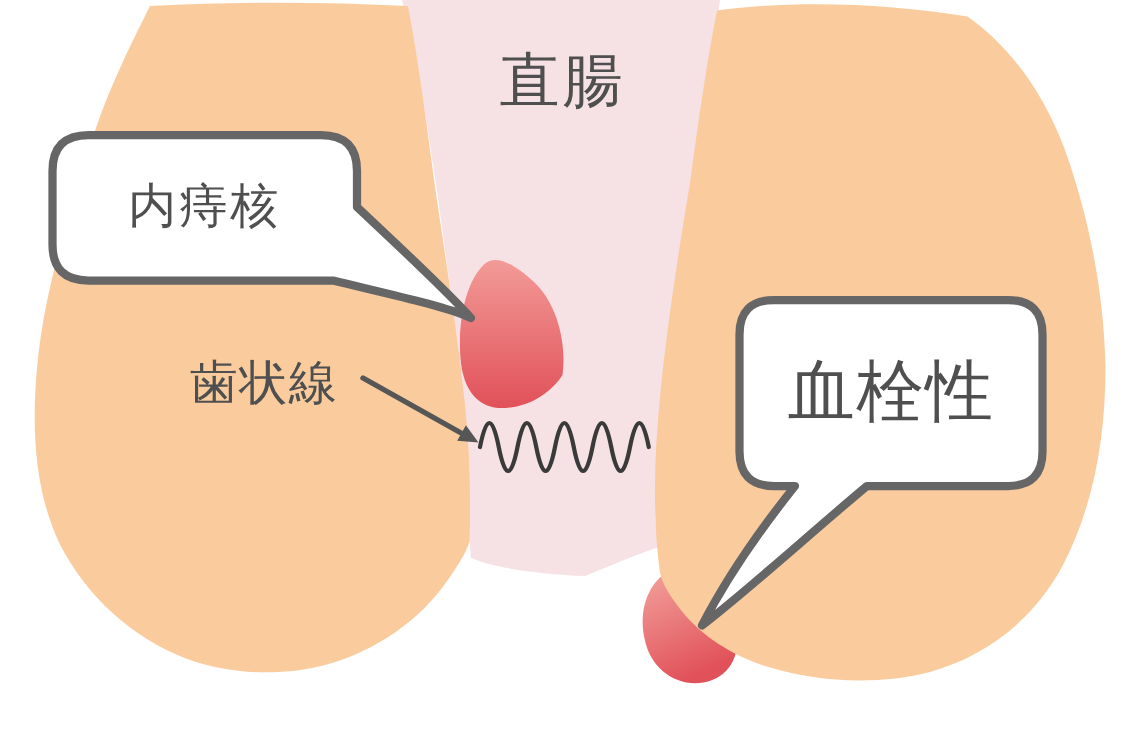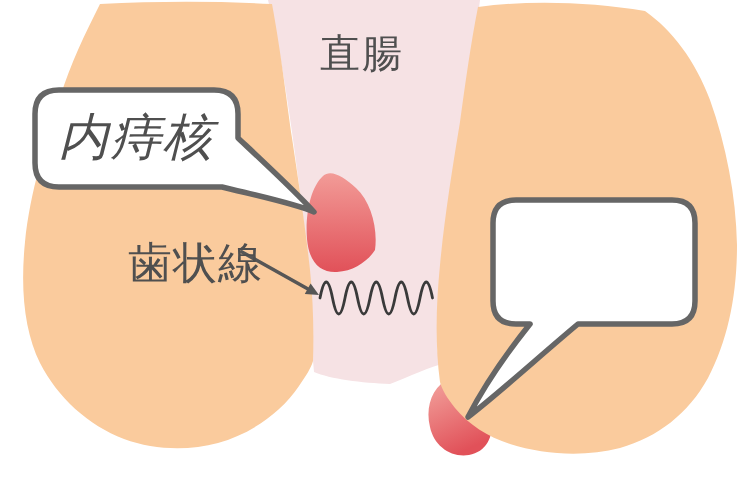--- a/index.html
+++ b/index.html
@@ -17,57 +17,56 @@
   }
   .stage svg {
     position: absolute;
     left: 0;
     top: 0;
   }
   .label {
     position: absolute;
     color: #4f4f4f;
     font-weight: 500;
-    text-align: left;
+    text-align: center;
     white-space: nowrap;
     user-select: none;
   }
   .title-label {
     left: 320px;
     top: 26px;
     width: 110px;
     font-size: 40px;
     letter-spacing: 2px;
   }
   .dentate-label {
-    left: 128px;
+    left: 112px;
     top: 234px;
     width: 128px;
-    font-size: 44px;
+    font-size: 32px;
     letter-spacing: 1px;
   }
   .bubble-label {
     position: absolute;
     display: flex;
     flex-direction: column;
     align-items: center;
     justify-content: center;
     color: #4f4f4f;
     font-weight: 500;
     text-align: center;
     user-select: none;
   }
   .bubble-label.internal {
     left: 35px;
     top: 88px;
     width: 203px;
     height: 99px;
-    font-size: 50px;
+    font-size: 32px;
     letter-spacing: 2px;
-    font-style: italic;
   }
   .bubble-label.external {
     left: 493px;
     top: 198px;
     width: 202px;
     height: 126px;
     font-size: 45px;
     line-height: 1.16;
     letter-spacing: 1px;
   }
@@ -168,15 +167,16 @@
 
   <div class="label title-label">直腸</div>
 
   <div class="label dentate-label">歯状線</div>
 
   <div class="bubble-label internal">
     <span>内痔核</span>
   </div>
 
   <div class="bubble-label external">
+    <span>血栓性</span>
   </div>
 
 </div>
 
 </body></html>

